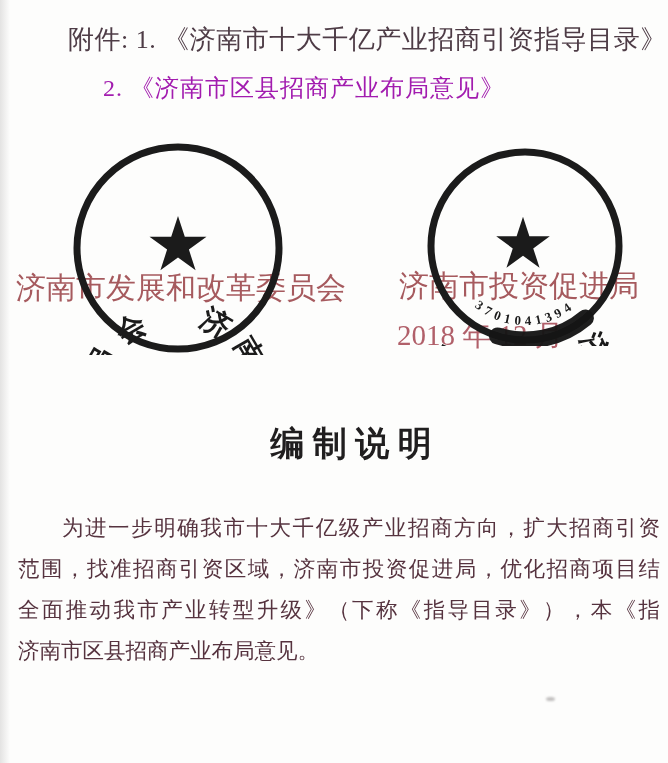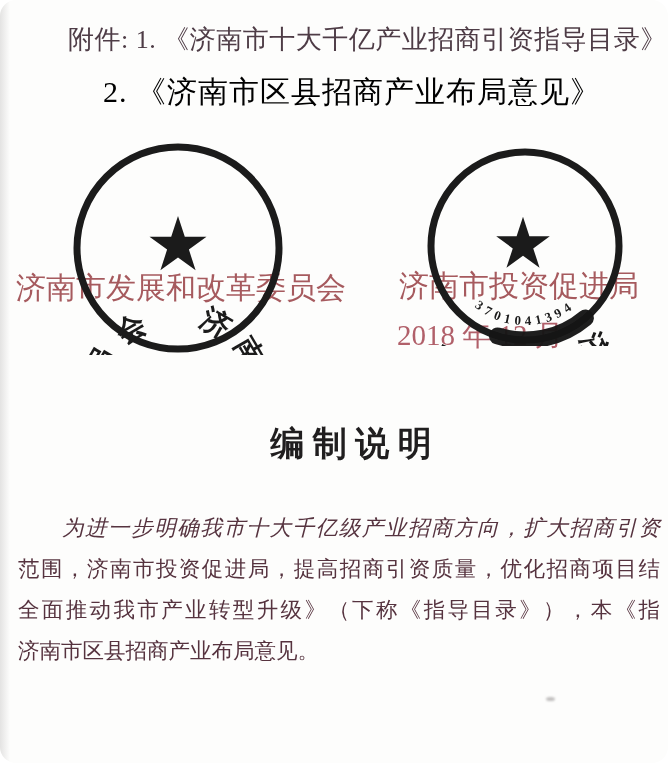--- a/index.html
+++ b/index.html
@@ -1,33 +1,32 @@
 <!DOCTYPE html>
 <html><head>
 <meta charset="utf-8">
 <style>
   html,body { margin:0; padding:0; background:#ffffff; }
   .page {
     position:relative; width:668px; height:763px;
     background:#fdfdfc; overflow:hidden;
     font-family:"Liberation Serif","DejaVu Serif",serif;
-    border-radius:16px;
   }
   .edge-shade {
     position:absolute; left:0; top:0; width:10px; height:763px;
     background:linear-gradient(to right, rgba(180,178,178,0.35), rgba(180,178,178,0));
   }
   .attach1 {
     position:absolute; left:68px; top:22px; font-size:26px;
     color:#4e3c46; white-space:nowrap; letter-spacing:0.5px;
     filter:blur(0.3px);
   }
   .attach2 {
-    position:absolute; left:103px; top:72px; font-size:30px;
-    color:#000000; white-space:nowrap; letter-spacing:1px;
+    position:absolute; left:103px; top:72px; font-size:24px;
+    color:#a21caf; white-space:nowrap; letter-spacing:1px;
     filter:blur(0.3px);
   }
   .sig {
     position:absolute; font-size:30px; color:#a65a5e;
     white-space:nowrap; z-index:1; filter:blur(0.45px);
   }
   .sig-left  { left:16px;  top:268px; }
   .sig-right { left:399px; top:266px; }
   .date-line {
     position:absolute; left:397px; top:316px; font-size:29px;
@@ -40,21 +39,21 @@
     position:absolute; left:17px; top:421px; width:668px;
     text-align:center; font-size:34px; font-weight:bold;
     color:#201e1f; white-space:nowrap; filter:blur(0.2px);
   }
   .body-text {
     position:absolute; left:18px; top:508px; width:642px;
     font-size:21.5px; line-height:41px; color:#56333f;
     filter:blur(0.25px);
   }
   .body-text .line { text-align:justify; text-align-last:justify; }
-  .body-text .line:first-child { text-indent:44px;font-style:italic; }
+  .body-text .line:first-child { text-indent:44px; }
   .body-text .line:last-child  { text-align-last:left; }
   .speck {
     position:absolute; left:546px; top:697px; width:9px; height:4px;
     background:rgba(120,115,115,0.45); border-radius:50%; filter:blur(1px);
   }
   .seal text { font-family:"Liberation Serif","DejaVu Serif",serif; }
 </style>
 </head>
 <body>
 
@@ -88,19 +87,19 @@
       <textPath href="#arcRnum" startOffset="50%" text-anchor="middle">3701041394</textPath>
     </text>
     <path transform="translate(-2,-1) scale(0.94)" fill="#1b1b1b" d="M 0,-30 L 6.8,-9.3 L 28.5,-9.3 L 10.9,3.6 L 17.6,24.3 L 0,11.5 L -17.6,24.3 L -10.9,3.6 L -28.5,-9.3 L -6.8,-9.3 Z"></path>
     <path d="M 60.4 72 A 94 94 0 0 1 -27.5 89.9" fill="none" stroke="#151515" stroke-width="17" stroke-linecap="round" opacity="0.96"></path>
   </svg>
 
   <div class="doc-title">编 制 说 明</div>
 
   <div class="body-text">
     <div class="line">为进一步明确我市十大千亿级产业招商方向，扩大招商引资</div>
-    <div class="line">范围，济南市投资促进局，提高招商引资质量，优化招商项目结</div>
+    <div class="line">范围，找准招商引资区域，济南市投资促进局，优化招商项目结</div>
     <div class="line">全面推动我市产业转型升级》（下称《指导目录》），本《指</div>
     <div class="line">济南市区县招商产业布局意见。</div>
   </div>
 
   <div class="speck"></div>
 </div>
 
 </body></html>

